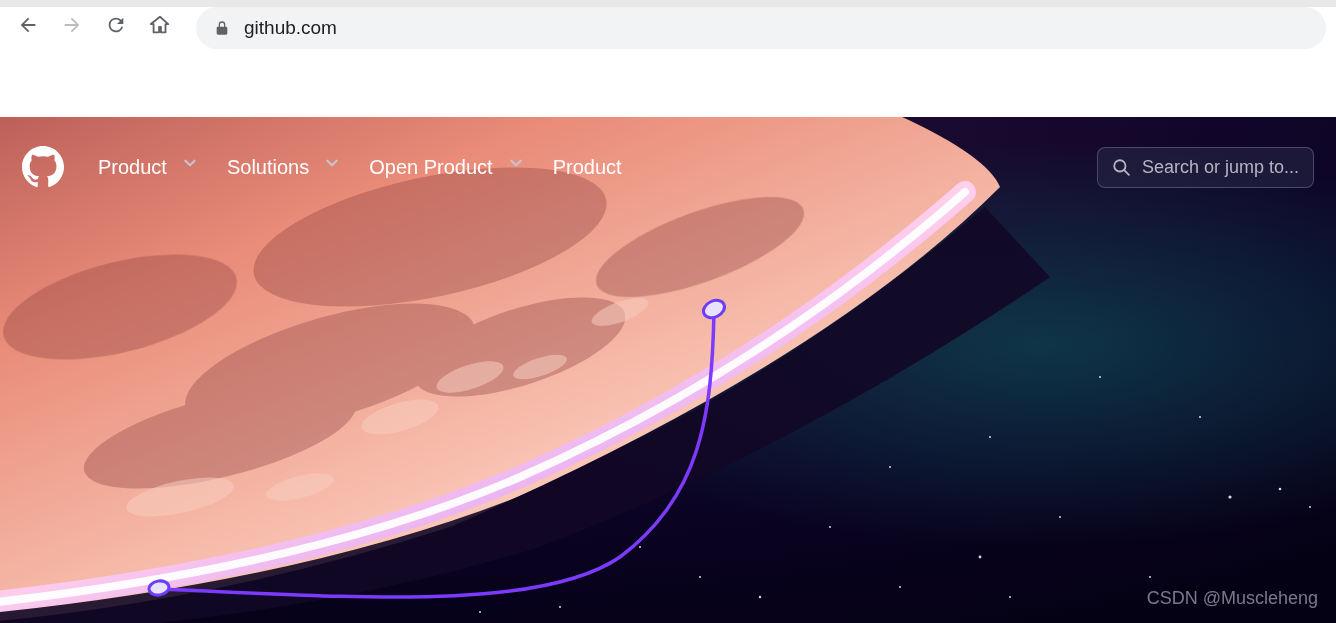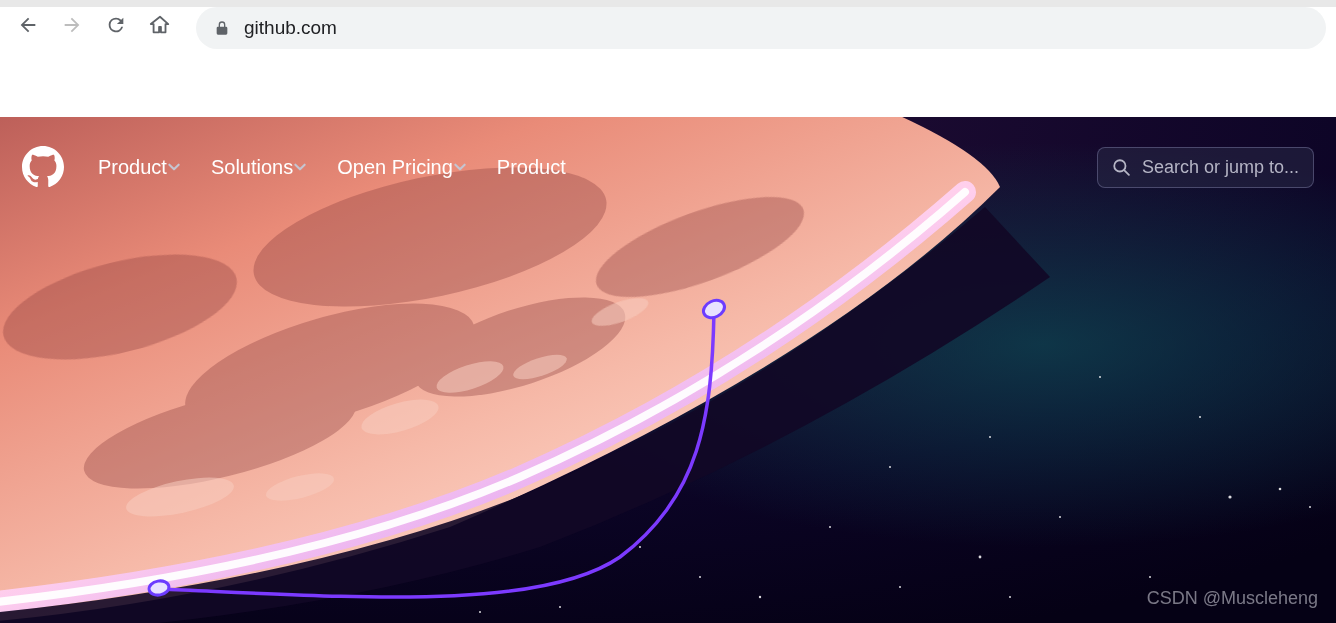--- a/index.html
+++ b/index.html
@@ -109,22 +109,22 @@
       flex-shrink: 0;
     }
     .gh-nav {
       display: flex;
       align-items: center;
       gap: 30px;
       margin-left: 10px;
     }
     .gh-nav-item {
       display: flex;
-      align-items: center;
-      gap: 0;
+      align-items: flex-start;
+      gap: 16px;
       color: #fff;
       font-size: 20px;
       font-weight: 500;
       cursor: pointer;
     }
     .chevron-down {
       width: 14px;
       height: 14px;
       color: #c5c5d1;
     }
@@ -293,21 +293,21 @@
             <path d="M2 4l4 4 4-4" fill="none" stroke="currentColor" stroke-width="1.8" stroke-linecap="round" stroke-linejoin="round"></path>
           </svg>
       </div>
       <div class="gh-nav-item">
         <span>Solutions</span>
         <svg class="chevron-down" viewBox="0 0 12 12">
             <path d="M2 4l4 4 4-4" fill="none" stroke="currentColor" stroke-width="1.8" stroke-linecap="round" stroke-linejoin="round"></path>
           </svg>
       </div>
       <div class="gh-nav-item">
-        <span>Open Pricing</span>
+        <span>Open Product</span>
         <svg class="chevron-down" viewBox="0 0 12 12">
             <path d="M2 4l4 4 4-4" fill="none" stroke="currentColor" stroke-width="1.8" stroke-linecap="round" stroke-linejoin="round"></path>
           </svg>
       </div>
       <div class="gh-nav-item">
         <span>Product</span>
       </div>
     </nav>
 
     <div class="gh-spacer"></div>

